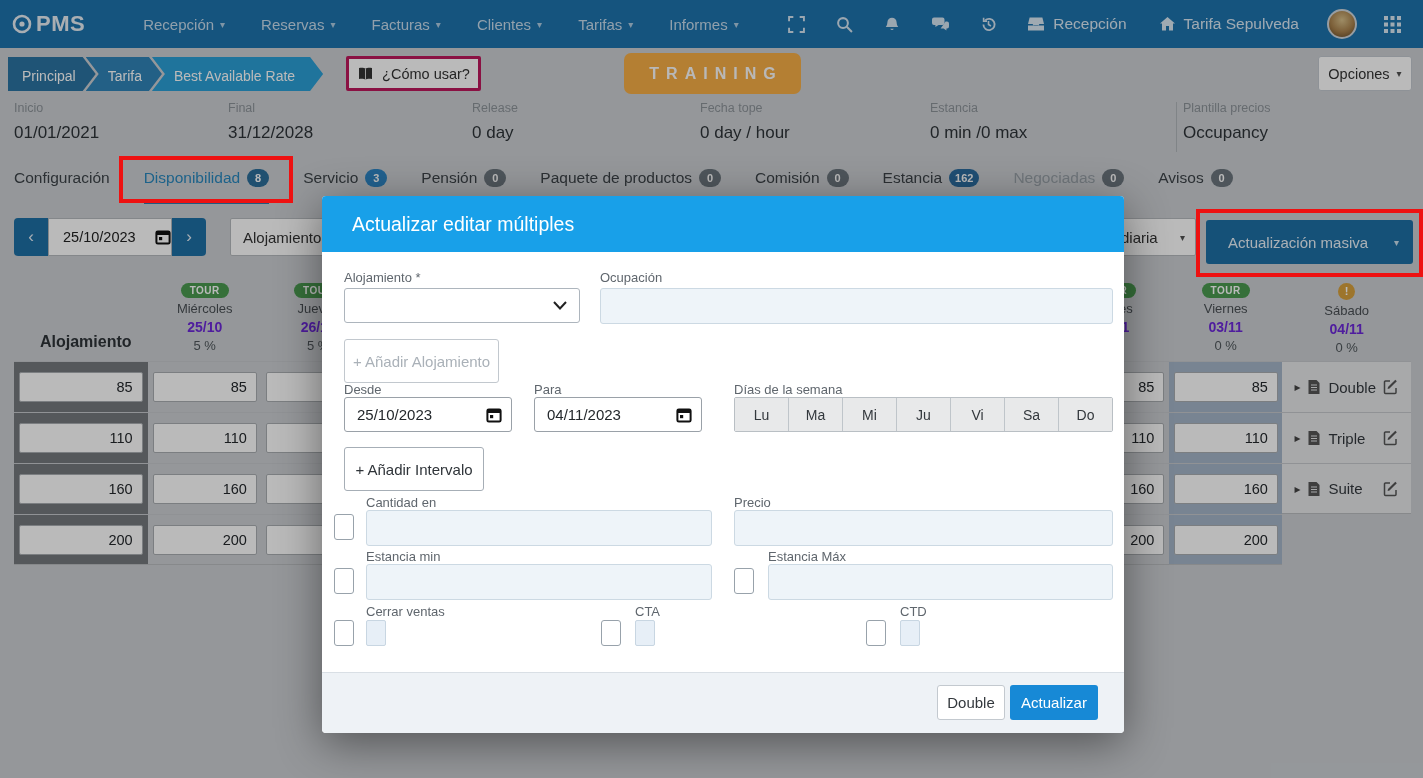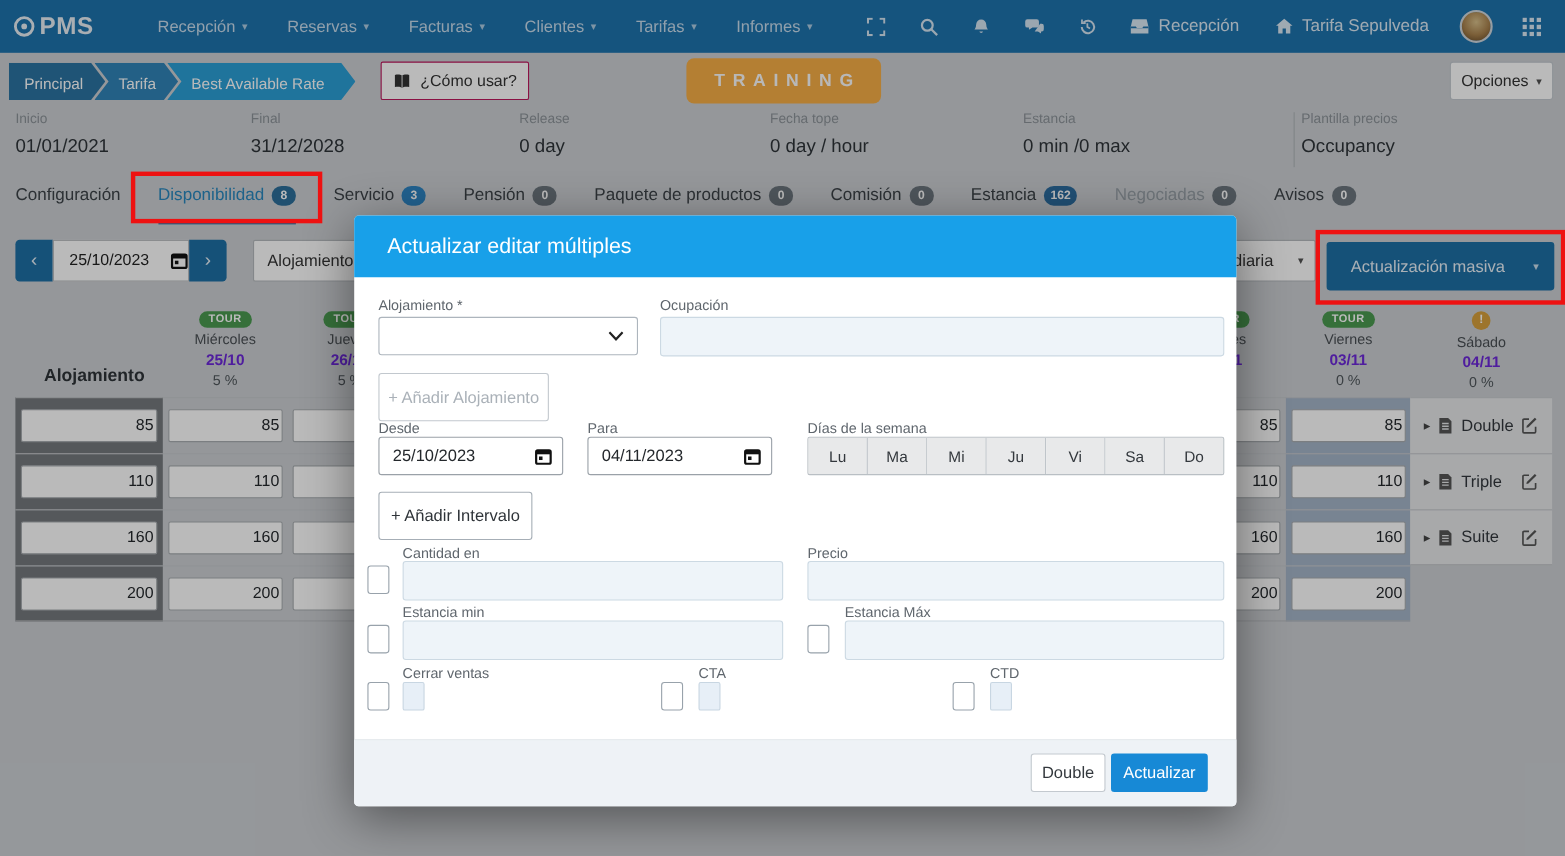--- a/index.html
+++ b/index.html
@@ -19,21 +19,21 @@
     background:radial-gradient(circle at 50% 35%,#d8c08b 0%,#a9824d 55%,#5f4526 100%);margin:0 8px;}
   .icon{display:inline-flex;align-items:center;justify-content:center;line-height:0;}
 
   
   .crumb-row{position:absolute;top:48px;left:0;width:100%;height:50px;}
   .breadcrumb{position:absolute;left:8px;top:9px;display:flex;height:34px;}
   .crumb{display:flex;align-items:center;color:#fff;font-size:14px;padding:4px 20px 0 22px;margin-left:-10px;
     clip-path:polygon(0 0,calc(100% - 13px) 0,100% 50%,calc(100% - 13px) 100%,0 100%,13px 50%);}
   .crumb:first-child{margin-left:0;padding-left:14px;clip-path:polygon(0 0,calc(100% - 13px) 0,100% 50%,calc(100% - 13px) 100%,0 100%);}
   .crumb.c0{background:#2b74a2;} .crumb.c1{background:#3184b8;} .crumb.c2{background:#2b9fd6;padding-right:28px;}
-  .help-btn{position:absolute;left:346px;top:8px;width:135px;height:35px;background:#fff;border:1px solid #be185d;border-radius:2px;
+  .help-btn{position:absolute;left:346px;top:8px;width:135px;height:35px;background:#fff;border:3px solid #be185d;border-radius:2px;
     display:flex;align-items:center;justify-content:center;gap:8px;font-size:14.5px;color:#333;cursor:pointer;}
   .training{position:absolute;left:624px;top:5px;width:177px;height:41px;background:var(--c-training);border-radius:7px;
     display:flex;align-items:center;justify-content:center;color:#fdfdfd;font-weight:bold;font-size:16px;letter-spacing:7px;padding-left:7px;}
   .options-btn{position:absolute;right:11px;top:8px;width:94px;height:35px;background:#fff;border:1px solid #c3c9cf;border-radius:3px;
     display:flex;align-items:center;justify-content:center;gap:7px;font-size:14.5px;color:#333;cursor:pointer;}
 
   
   .info-row{position:absolute;top:98px;left:0;width:100%;height:60px;}
   .info-field{position:absolute;top:3px;}
   .info-field .lbl{font-size:12.5px;color:#8d9399;display:block;}
@@ -68,21 +68,21 @@
   .h-room{display:flex;align-items:flex-end;padding:0 0 10px 26px;font-size:16px;font-weight:bold;color:#2e3338;}
   .h-col{display:flex;flex-direction:column;align-items:center;padding-top:8px;gap:3px;}
   .h-day{font-size:13px;color:#4a4f54;} .h-date{font-size:14px;font-weight:bold;color:#6d28d9;} .h-occ{font-size:13px;color:#50565b;}
   .tour-badge{background:var(--c-tour);color:#fff;font-size:10px;font-weight:bold;letter-spacing:.5px;border-radius:9px;padding:2.5px 9px;line-height:1;}
   .warn-badge{width:17px;height:17px;border-radius:50%;background:var(--c-warn);color:#fff;font-size:11px;font-weight:bold;
     display:flex;align-items:center;justify-content:center;line-height:1;}
   .c-room{display:flex;align-items:center;gap:7px;background:#e6e8ea;border-top:1px solid #c6c9cd;padding-left:12px;font-size:15px;color:#33383d;}
   .c-room .caret-r{font-size:12px;color:#444;} .c-room .edit{margin-left:auto;margin-right:12px;cursor:pointer;color:#555;}
   .c-val{display:flex;align-items:center;justify-content:center;border-top:1px solid #c6c9cd;}
   .c-val input{width:92%;height:30px;border:1px solid #a9adb1;border-radius:2px;background:#fff;text-align:right;
-    padding-right:2px;font-size:14.5px;color:#24282c;font-family:inherit;}
+    padding-right:9px;font-size:14.5px;color:#24282c;font-family:inherit;}
   .c-val.sel{background:#75797d;} .c-val.wk{background:#a5b5c8;}
   .row-last{border-bottom:1px solid #b9bcbf;}
 
   
   .backdrop{position:absolute;inset:0;background:rgba(0,0,0,.27);z-index:40;}
   .modal{position:absolute;left:322px;top:196px;width:802px;height:537px;background:#fff;z-index:50;
     border-radius:4px;box-shadow:0 10px 45px rgba(0,0,0,.45);}
   .modal-header{height:56px;background:var(--c-modal-header);border-radius:4px 4px 0 0;display:flex;align-items:center;padding-left:30px;
     color:#fff;font-size:19.5px;}
   .m-lbl{position:absolute;font-size:13px;color:#5f666d;}

